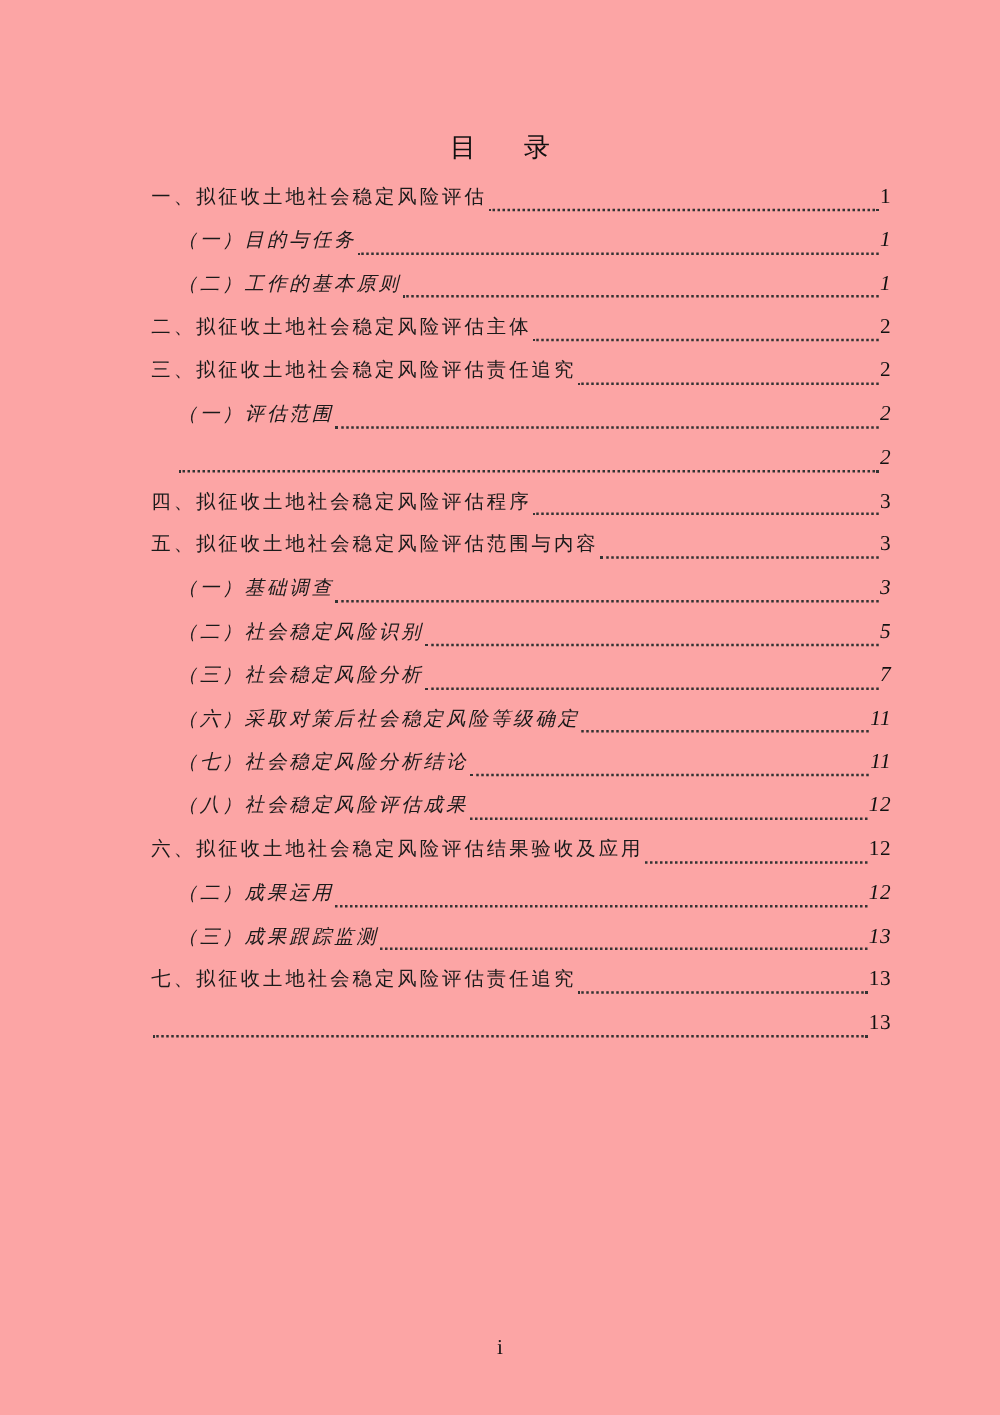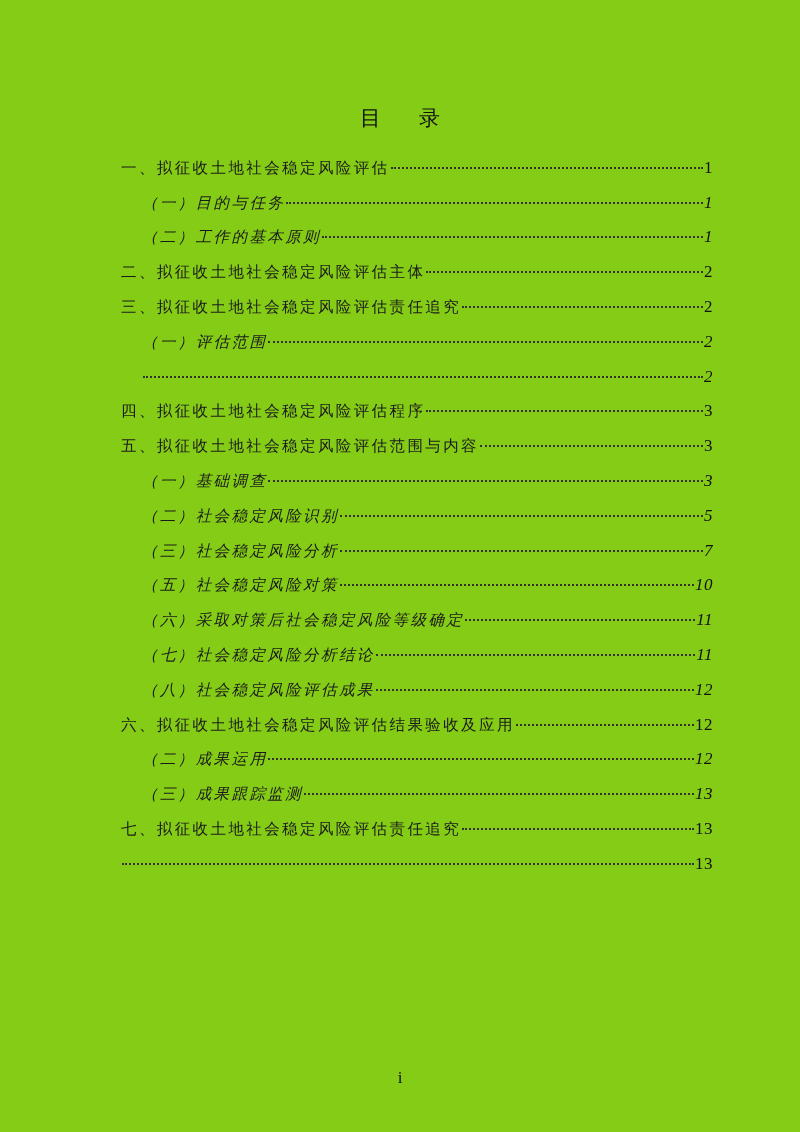--- a/index.html
+++ b/index.html
@@ -12,21 +12,21 @@
       height: 1132px;
       position: relative;
       overflow: hidden;
       font-family: "DejaVu Serif", "Liberation Serif", serif;
       color: #1a1a1a;
     }
     .page {
       position: absolute;
       left: 0; top: 0;
       width: 800px; height: 1132px;
-      background: #84cc16;
+      background: #fca5a5;
     }
     .toc-title {
       position: absolute;
       top: 104px;
       left: 0;
       width: 800px;
       text-align: center;
       font-size: 21px;
       letter-spacing: 0;
       color: #111;
@@ -34,21 +34,21 @@
     .toc-title span { display: inline-block; }
     .toc-title .gap { width: 38px; }
     .toc-list {
       position: absolute;
       left: 121px;
       top: 145px;
       width: 592px;
     }
     .toc-row {
       display: flex;
-      align-items: flex-end;
+      align-items: flex-start;
       height: 34.8px;
       line-height: 24px;
       font-size: 15.5px;
       letter-spacing: 2.4px;
       white-space: nowrap;
     }
     .toc-row.level-2 {
       padding-left: 21px;
       font-style: italic;
     }
@@ -147,25 +147,20 @@
       <span class="toc-label">（二）社会稳定风险识别</span>
       <span class="toc-dots"></span>
       <span class="toc-page">5</span>
     </div>
     <div class="toc-row level-2">
       <span class="toc-label">（三）社会稳定风险分析</span>
       <span class="toc-dots"></span>
       <span class="toc-page">7</span>
     </div>
     <div class="toc-row level-2">
-      <span class="toc-label">（五）社会稳定风险对策</span>
-      <span class="toc-dots"></span>
-      <span class="toc-page">10</span>
-    </div>
-    <div class="toc-row level-2">
       <span class="toc-label">（六）采取对策后社会稳定风险等级确定</span>
       <span class="toc-dots"></span>
       <span class="toc-page">11</span>
     </div>
     <div class="toc-row level-2">
       <span class="toc-label">（七）社会稳定风险分析结论</span>
       <span class="toc-dots"></span>
       <span class="toc-page">11</span>
     </div>
     <div class="toc-row level-2">

